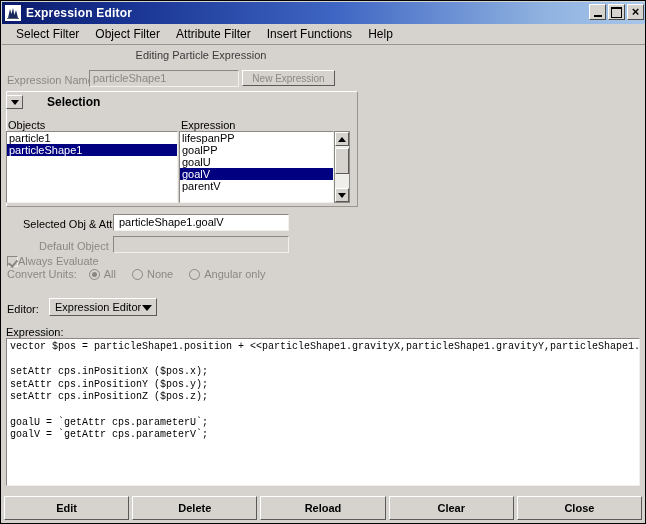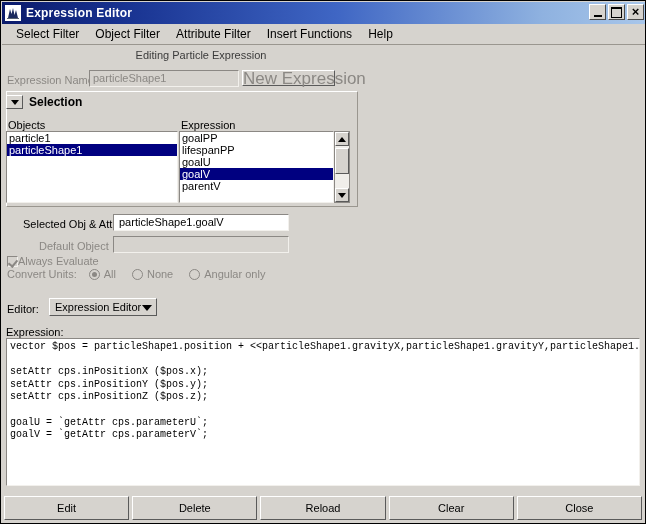--- a/index.html
+++ b/index.html
@@ -130,41 +130,41 @@
     white-space: nowrap;
   }
   .newexpr-btn {
     position: absolute; left: 241px; top: 69px;
     width: 93px; height: 16px;
     background: #d6d3ce;
     border: 1px solid #ffffff;
     border-right-color: #5a5a5a;
     border-bottom-color: #5a5a5a;
     box-sizing: border-box;
-    font-size: 17px;
+    font-size: 10px;
     color: #8b8884;
     text-align: center;
     line-height: 16px;
     white-space: nowrap;
   }
 
   
   .sel-panel {
     position: absolute;
     left: 5px; top: 90px;
     width: 352px; height: 116px;
     background: #d6d3ce;
     border: 1px solid #9a968f;
     border-top-color: #ffffff;
     border-left-color: #ffffff;
     box-sizing: border-box;
   }
   .sel-head {
     position: absolute; left: 5px; top: 94px;
-    display: flex; align-items: center; gap: 6px;
+    display: flex; align-items: center; gap: 24px;
   }
   .tri-btn {
     width: 17px; height: 14px;
     background: #d6d3ce;
     border: 1px solid #ffffff;
     border-right-color: #5a5a5a;
     border-bottom-color: #5a5a5a;
     box-sizing: border-box;
     display: flex; align-items: center; justify-content: center;
   }
@@ -355,20 +355,21 @@
     margin: 0;
   }
 
   
   .btnbar {
     position: absolute;
     left: 3px; top: 495px;
     width: 638px; height: 24px;
     display: flex;
     gap: 3px;
+    font-weight: bold;
   }
   .bbtn {
     flex: 1;
     background: #d6d3ce;
     border: 1px solid #ffffff;
     border-right-color: #5a5a5a;
     border-bottom-color: #5a5a5a;
     box-sizing: border-box;
     font-size: 11px;
     display: flex; align-items: center; justify-content: center;
@@ -426,22 +427,22 @@
 
   <div class="lbl col-head-objects">Objects</div>
   <div class="lbl col-head-attrs">Expression</div>
 
   <div class="listbox" id="objects-list">
     <div class="list-item">particle1</div>
     <div class="list-item selected">particleShape1</div>
   </div>
 
   <div class="listbox" id="attrs-list">
+    <div class="list-item">lifespanPP</div>
     <div class="list-item">goalPP</div>
-    <div class="list-item">lifespanPP</div>
     <div class="list-item">goalU</div>
     <div class="list-item selected">goalV</div>
     <div class="list-item">parentV</div>
   </div>
 
   <div class="vscroll">
     <div class="vs-btn vs-up">
         <i></i>
       </div>
     <div class="vs-track">

